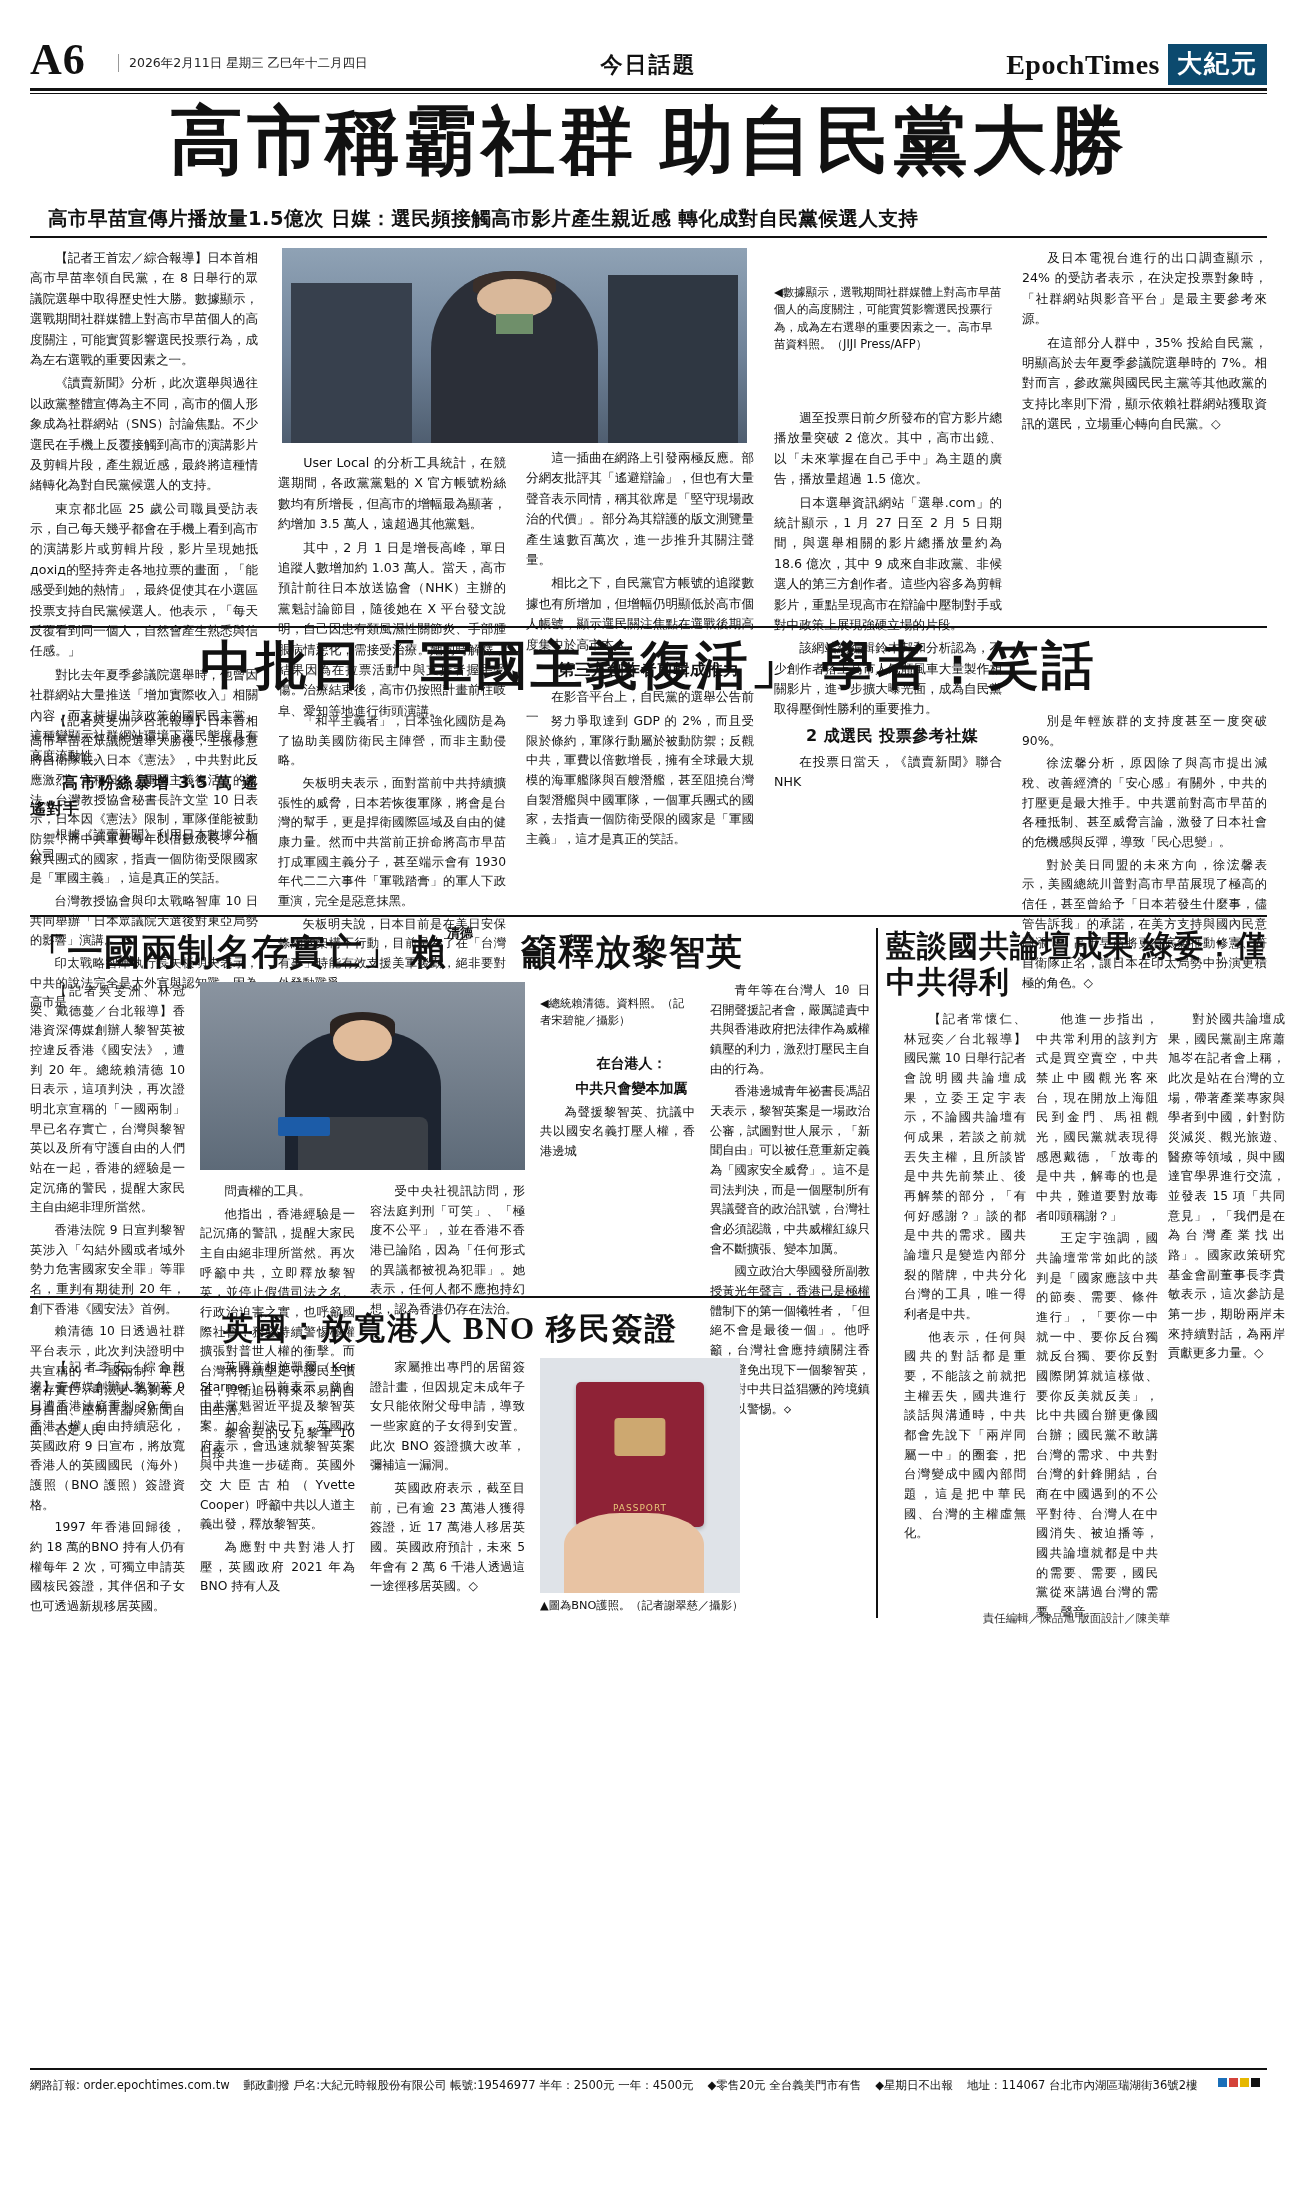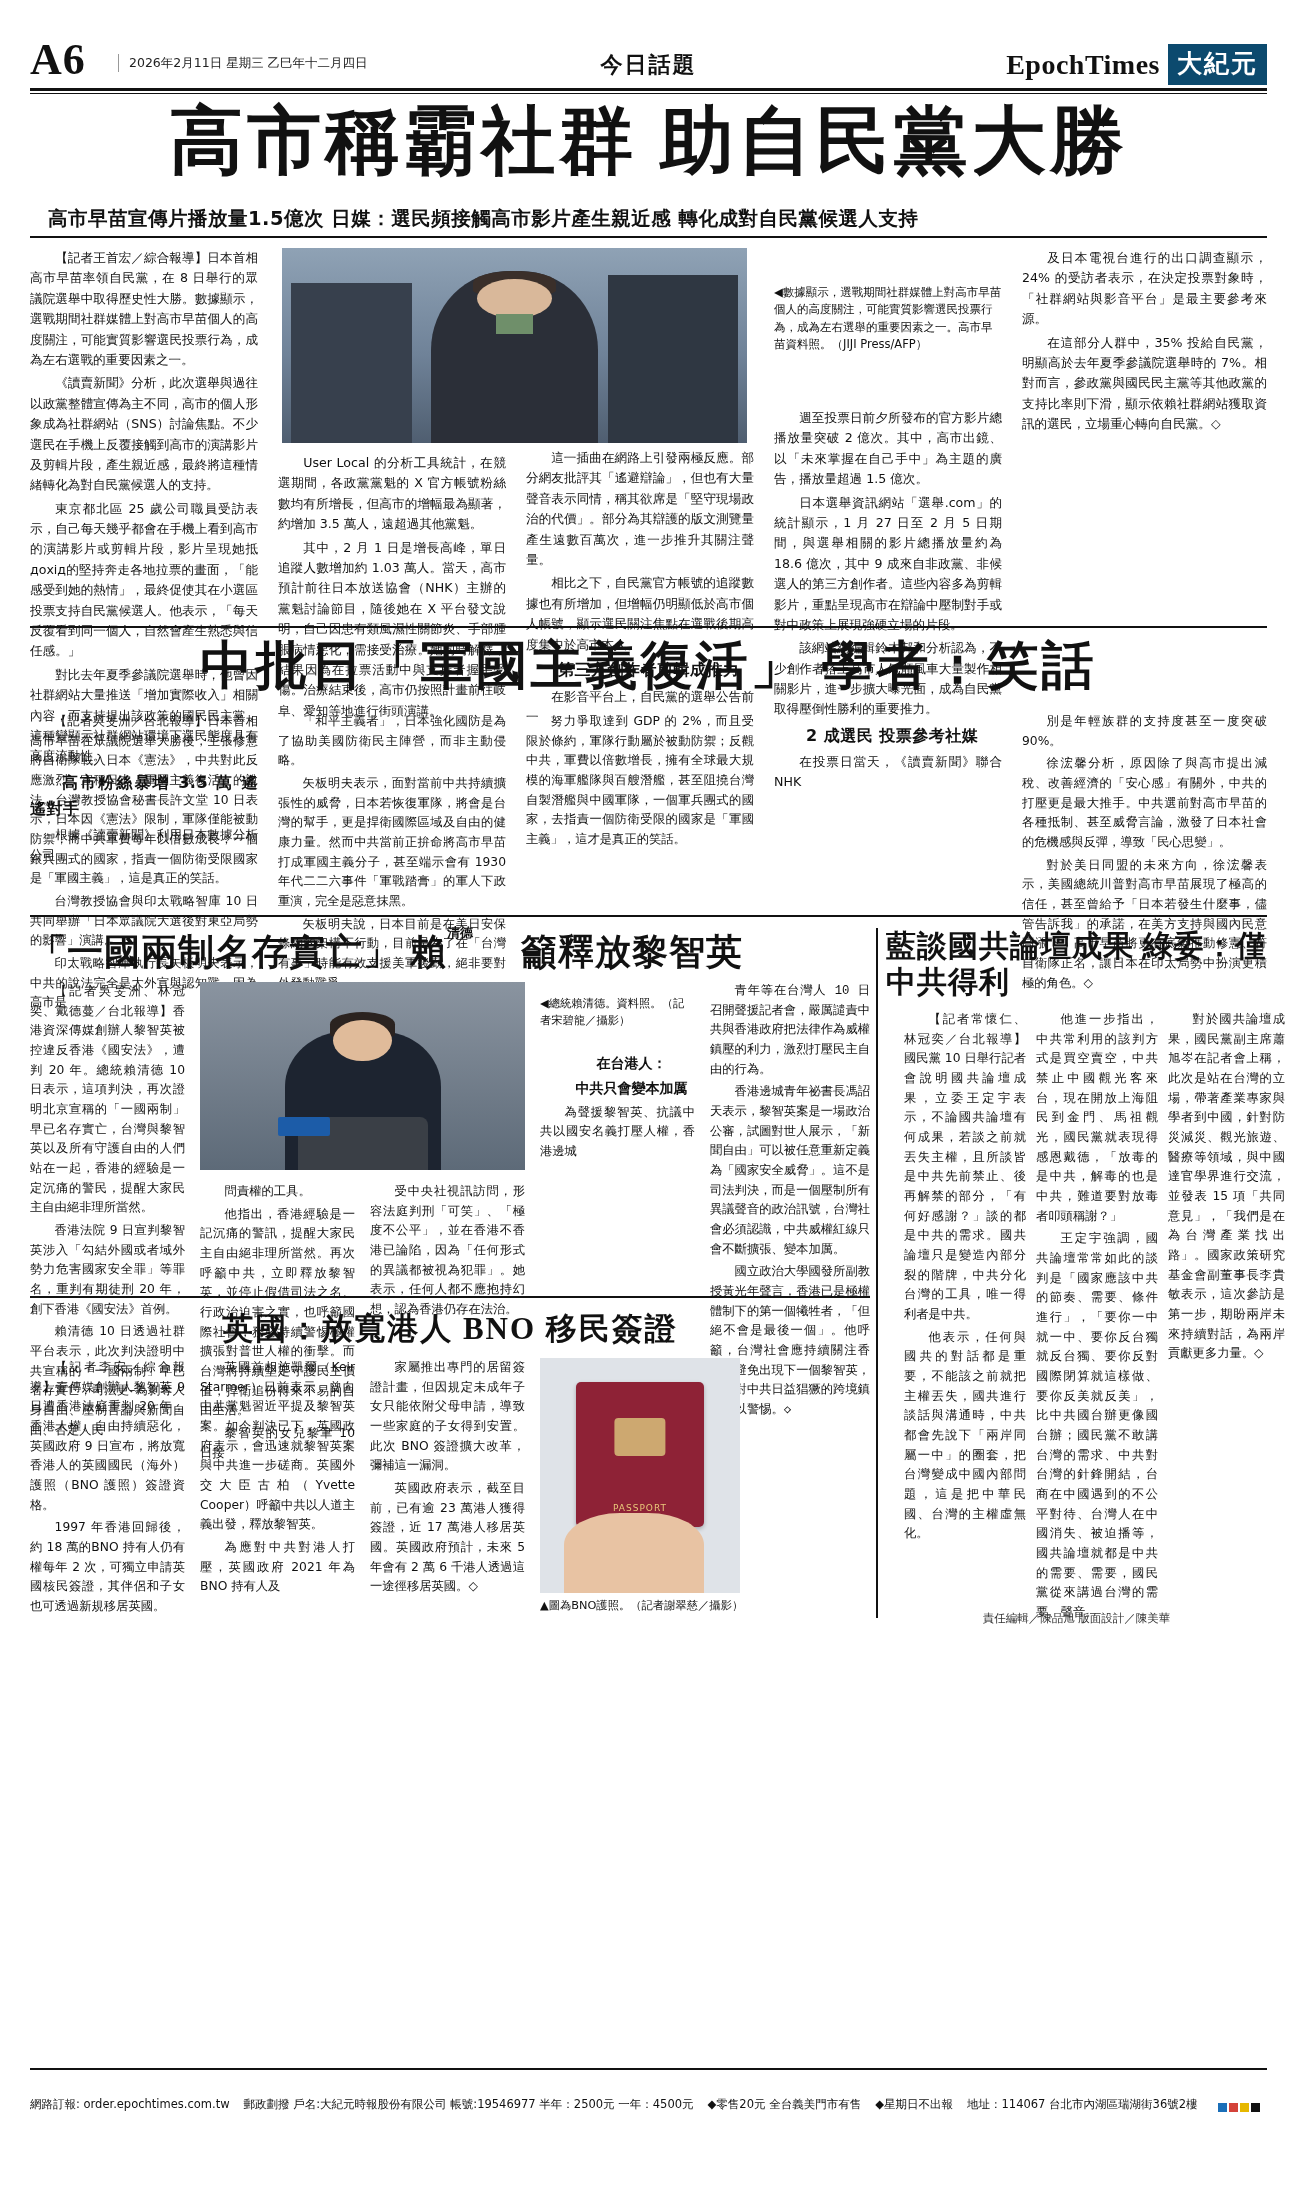--- a/index.html
+++ b/index.html
@@ -97,21 +97,21 @@
   .a5c1{left:0;width:155px;}
   .a5c2{left:170px;width:155px;}
   .a5c3{left:340px;width:155px;}
   .photo5{position:absolute;left:510px;top:0;width:200px;height:235px;background:#c9cfd6;overflow:hidden;}
   .cap5{position:absolute;left:510px;top:240px;width:330px;font-size:11.3px;line-height:1.45;}
 
   
   .credit{position:absolute;right:30px;top:1610px;width:381px;text-align:center;font-size:11.5px;color:#333;line-height:1.5;}
   .rule-bottom{position:absolute;left:30px;top:2068px;width:1237px;height:2px;background:#111;}
   .footer{position:absolute;left:30px;top:2078px;width:1237px;height:34px;font-size:11.5px;color:#111;
-    display:flex;align-items:flex-end;gap:14px;}
+    display:flex;align-items:flex-start;gap:14px;}
   .footer .seg{white-space:nowrap;}
   .colorbars{display:inline-flex;gap:2px;margin-left:6px;}
   .colorbars i{width:9px;height:9px;display:inline-block;}
 
   
   .ph-sky{position:absolute;inset:0;background:linear-gradient(180deg,#8fa2b5 0%,#6f8298 55%,#4f5e70 100%);}
   .ph-person{position:absolute;left:32%;top:12%;width:36%;height:88%;background:#2b2f38;border-radius:46% 46% 0 0;}
   .ph-face{position:absolute;left:42%;top:16%;width:16%;height:20%;background:#d9b89a;border-radius:50%;}
   .ph-hair{position:absolute;left:41%;top:12%;width:18%;height:12%;background:#3a2f2a;border-radius:50% 50% 20% 20%;}
   .ph-fig{position:absolute;background:#222733;}

